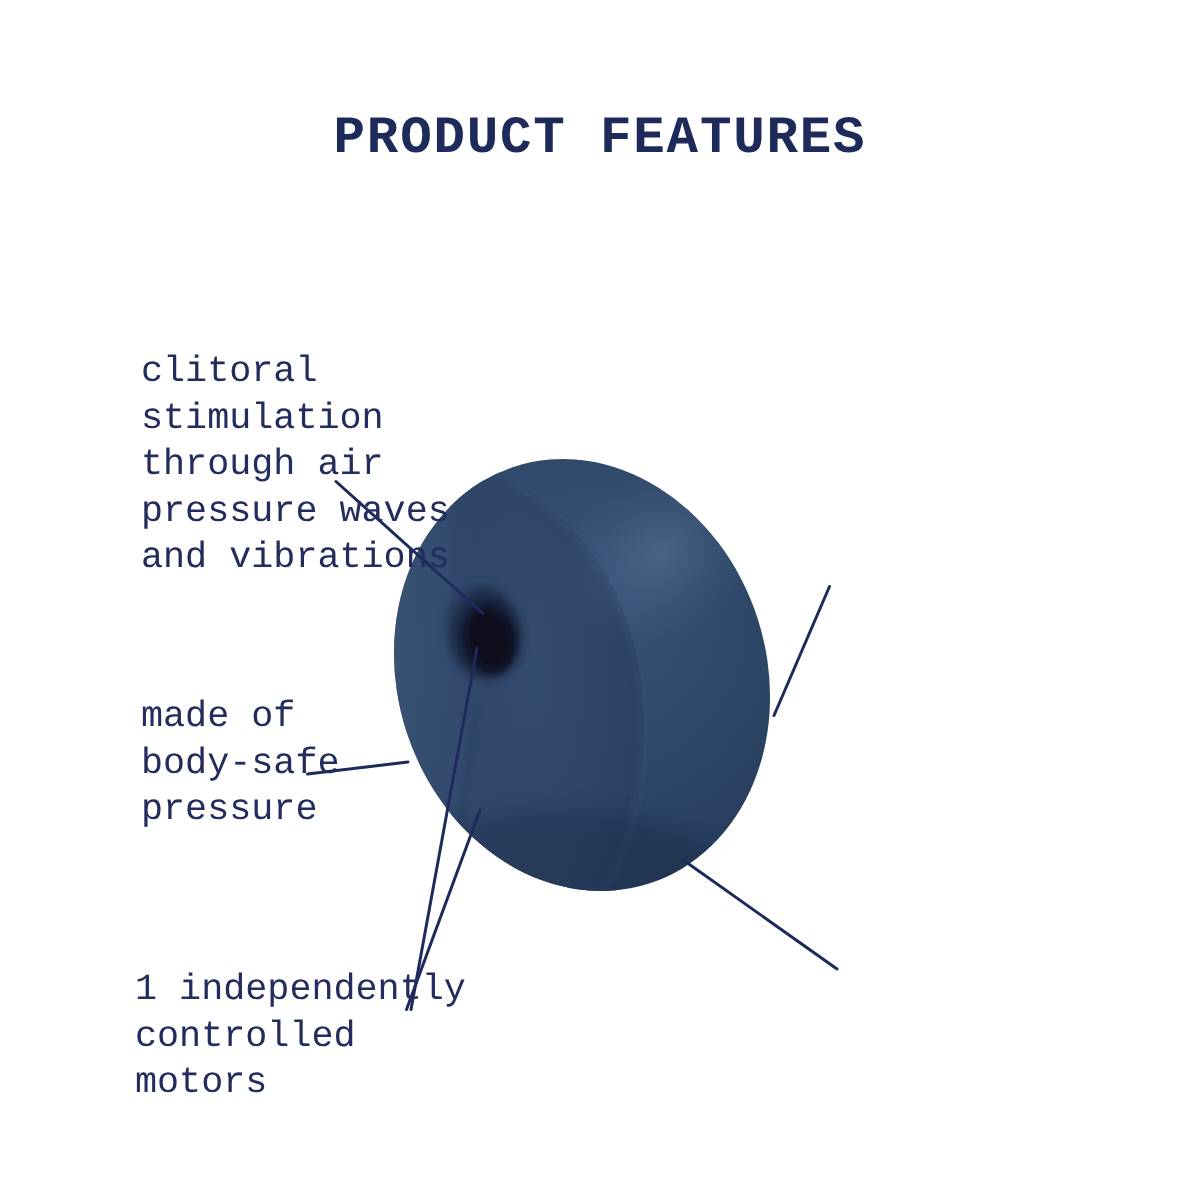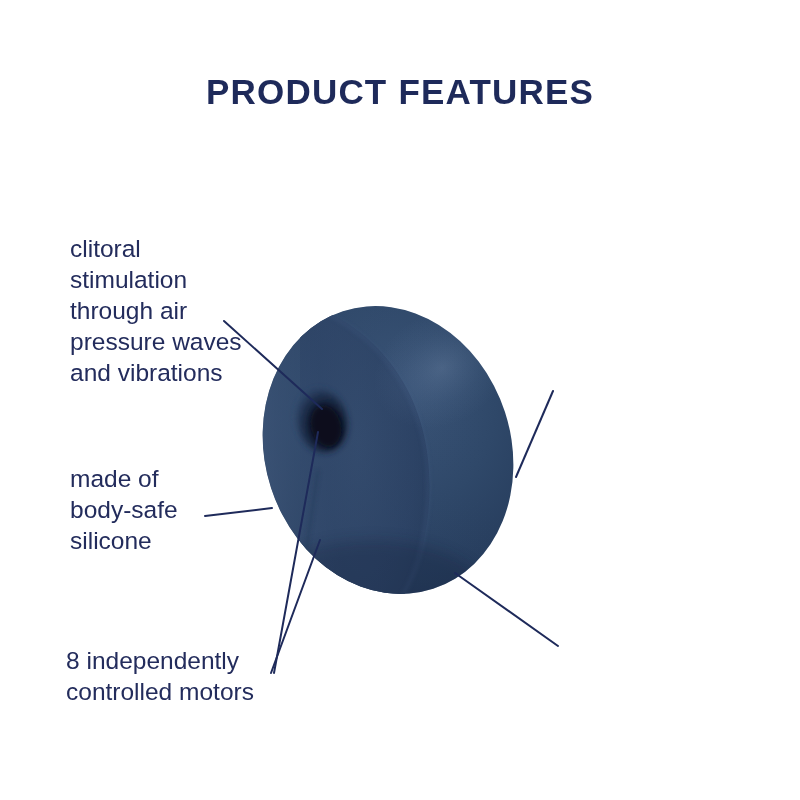--- a/index.html
+++ b/index.html
@@ -6,21 +6,21 @@
     margin: 0;
     padding: 0;
     background: #ffffff;
   }
   #page {
     position: relative;
     width: 800px;
     height: 800px;
     background: #ffffff;
     overflow: hidden;
-    font-family: Liberation Sans, sans-serif;
+    font-family: Liberation Mono, monospace;
   }
   #title {
     position: absolute;
     top: 72px;
     left: 0;
     width: 800px;
     text-align: center;
     font-size: 35px;
     font-weight: bold;
     letter-spacing: 1.2px;
@@ -28,21 +28,21 @@
     white-space: nowrap;
   }
   .label {
     position: absolute;
     color: #232c5c;
     font-size: 24.5px;
     line-height: 31px;
     font-weight: 400;
     white-space: pre-line;
   }
-  .label-left  { text-align: left; }
+  .label-left  { text-align: left; margin-left: 24px; }
   .label-right { text-align: left; }
 
   #label-clitoral      { left: 70px;  top: 233px; width: 210px; }
   #label-silicone      { left: 70px;  top: 463px; width: 190px; }
   #label-motors        { left: 66px;  top: 645px; width: 240px; }
   #label-settings      { left: 566px; top: 272px; width: 200px; }
   #label-magnetic      { left: 566px; top: 613px; width: 200px; }
 
   #artwork {
     position: absolute;
@@ -142,20 +142,20 @@
   </svg>
 
   <div class="label label-left" id="label-clitoral">clitoral
 stimulation
 through air
 pressure waves
 and vibrations</div>
 
   <div class="label label-left" id="label-silicone">made of
 body-safe
-silicone</div>
+pressure</div>
 
-  <div class="label label-left" id="label-motors">8 independently
+  <div class="label label-left" id="label-motors">1 independently
 controlled motors</div>
 
 
 
 </div>
 
 </body></html>

